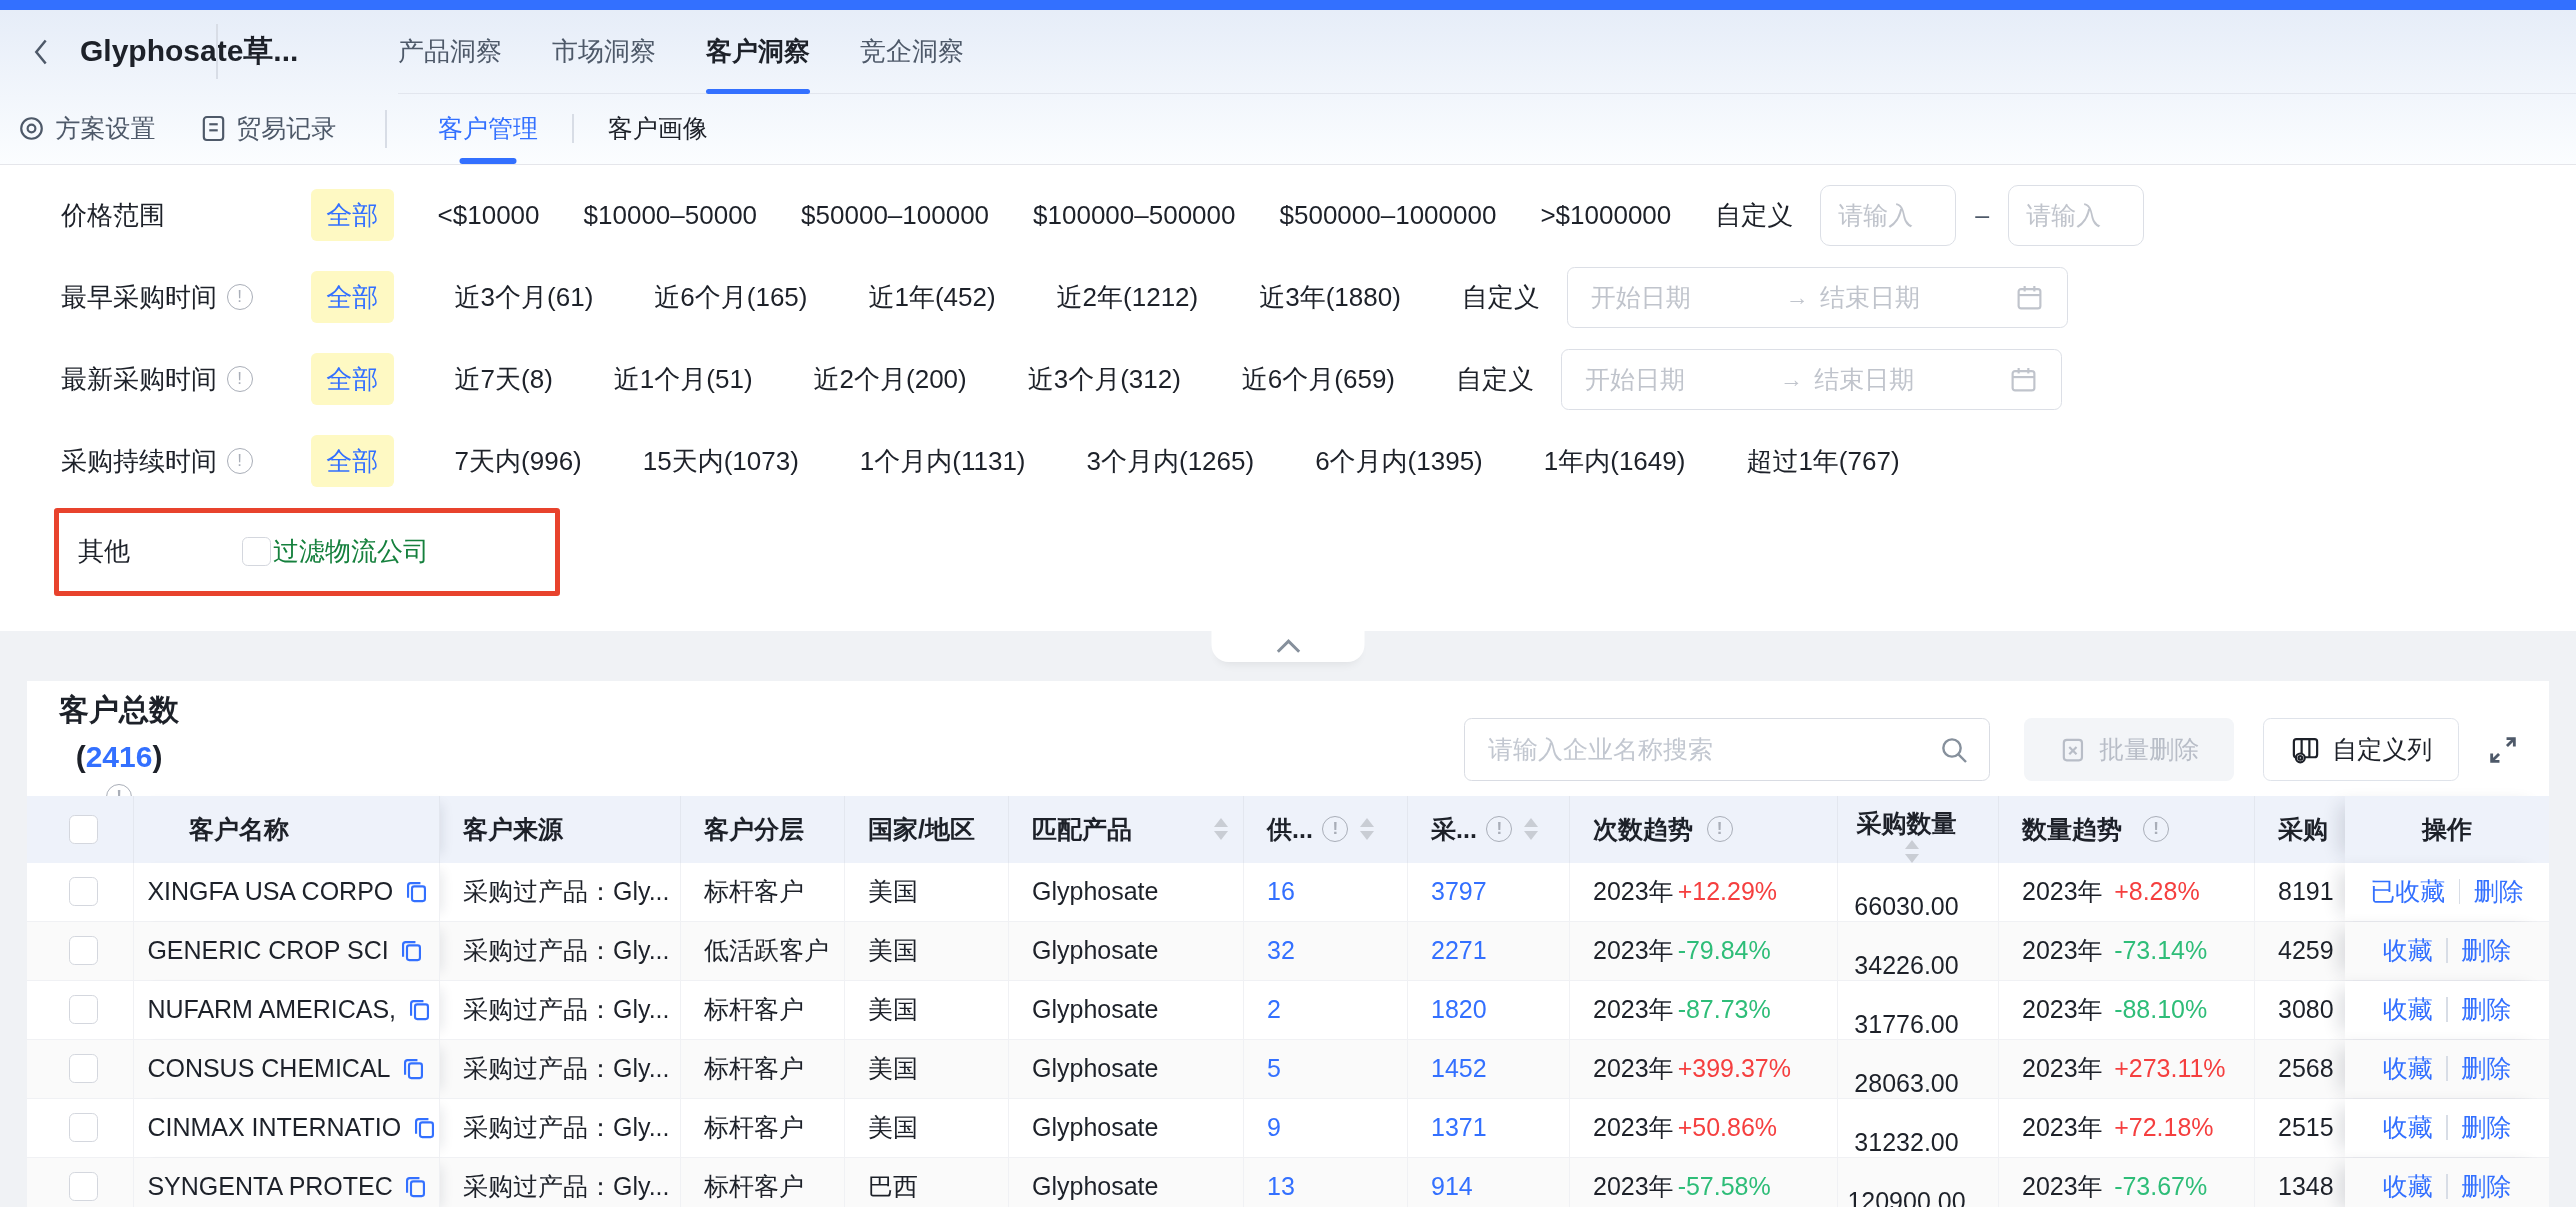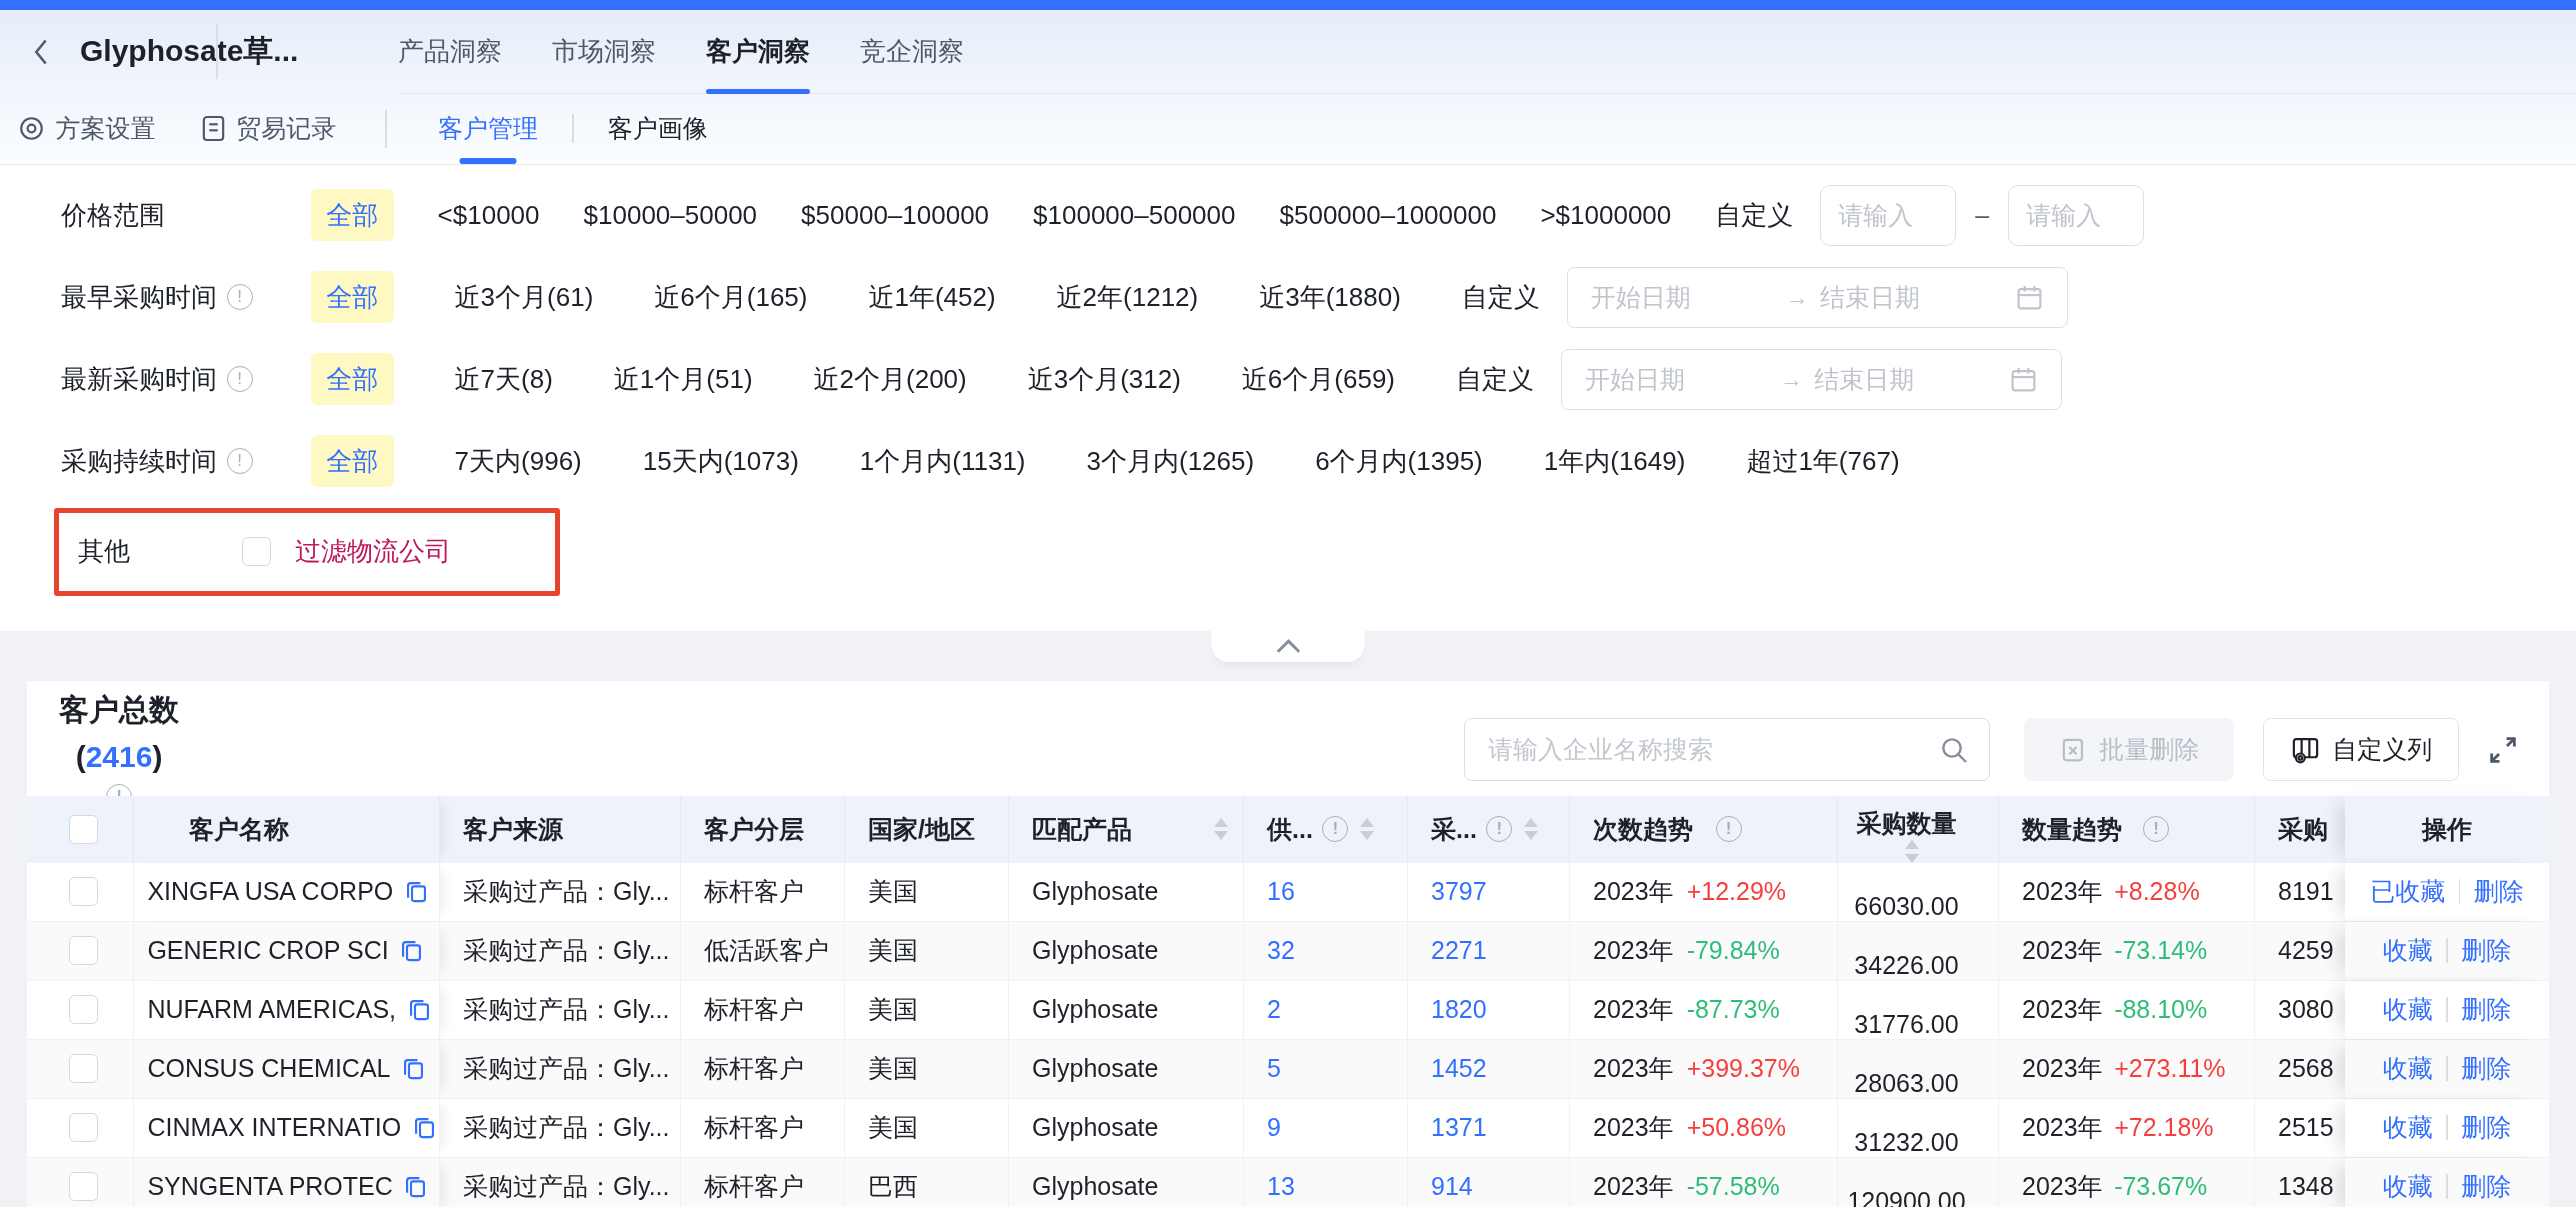--- a/index.html
+++ b/index.html
@@ -46,21 +46,21 @@
   .date-range { width:501px; height:61px; border:1.9px solid #dcdfe6; border-radius:7.6px; background:#fff; display:flex; align-items:center; padding:0 23px; gap:11.5px; }
   .date-ph { flex:1; font-size:25px; color:#c0c4cc; white-space:nowrap; }
   .dr-arrow::after { content:"→"; font-size:23px; color:#c0c4cc; }
   .info-icon { width:26px; height:26px; border:1.9px solid #a9aeb8; border-radius:50%; color:#a9aeb8; font-size:17px; display:inline-flex; align-items:center; justify-content:center; flex-shrink:0; }
   .info-icon::after { content:"!"; }
 
   .other-wrap { margin:5.7px 0 0 54px; }
   .other-box { width:506px; height:88px; border:5.7px solid #e8432d; border-radius:3px; display:flex; align-items:center; padding-left:19px; }
   .other-label { font-size:26px; width:164px; }
   .checkbox { width:29px; height:29px; border:1.9px solid #d4d7de; border-radius:5.7px; background:#fff; display:inline-block; flex-shrink:0; }
-  .other-box .cb-label { font-size:26px; color:#be185d; margin-left:24px; }
+  .other-box .cb-label { font-size:26px; color:#15803d; margin-left:2px; }
 
   .collapse-tab { position:absolute; left:50%; bottom:-31px; transform:translateX(-50%); width:153px; height:31px; background:#fff; border-radius:0 0 17px 17px; display:flex; align-items:center; justify-content:center; box-shadow:0 7.6px 9.6px -5.7px rgba(0,0,0,.08); cursor:pointer; }
 
   
   .page-body { padding:50px 27px 0; }
   .card { background:#fff; width:2522px; height:577px; padding-top:23px; overflow:hidden; }
   .toolbar { height:92px; display:flex; align-items:center; justify-content:space-between; padding:0 29px 0 32px; }
   .total-wrap { display:flex; align-items:center; gap:9.6px; font-size:30px; font-weight:bold;flex-direction:column; }
   .total-count { color:#3370ff; }
   .toolbar-right { display:flex; align-items:center; }
@@ -83,21 +83,21 @@
   .trow .cell { border-right:1px solid #f0f1f4; }
   .c-check { width:107px; padding-left:42px; flex-shrink:0; }
   .c-name { width:306px; padding-left:13.4px; gap:9.6px; flex-shrink:0; box-shadow:9.6px 0 11.5px -7.6px rgba(20,30,50,.10); }
   .thead .c-name { padding-left:55px; }
   .c-source { width:241px; padding-left:23px; flex-shrink:0; }
   .c-tier { width:164px; padding-left:23px; flex-shrink:0; }
   .c-country { width:164px; padding-left:23px; flex-shrink:0; }
   .c-product { width:235px; padding:0 15.3px 0 23px; flex-shrink:0; }
   .c-sup { width:164px; padding:0 9.6px 0 23px; flex-shrink:0; }
   .c-pur { width:162px; padding:0 9.6px 0 23px; flex-shrink:0; }
-  .c-freq { width:268px; padding-left:23px; gap:13px; flex-shrink:0; }
+  .c-freq { width:268px; padding-left:23px; gap:4px; flex-shrink:0; }
   .c-qty { width:161px; padding-right:23px; justify-content:flex-end; flex-shrink:0;flex-direction:column; }
   .c-qtytrend { width:256px; padding-left:23px; gap:11.5px; flex-shrink:0; }
   .c-amount { flex:1; padding-left:23px; border-right:none !important; }
   .c-op { position:absolute; right:0; top:0; bottom:0; width:204px; display:flex; align-items:center; justify-content:center; background:#fff; box-shadow:-13.4px 0 17px -7.6px rgba(20,30,50,.14); border-right:none !important; font-size:25px; }
   .thead .c-op { background:#eef2fa; font-weight:bold; }
   .trow.zebra .c-op { background:#fafafa; }
   .link { color:#3370ff; cursor:pointer; }
   .pct.pos { color:#f53f3f; }
   .pct.neg { color:#2ebd78; }
   .op-div { width:1.9px; height:25px; background:#d8dde6; margin:0 13.4px; }

